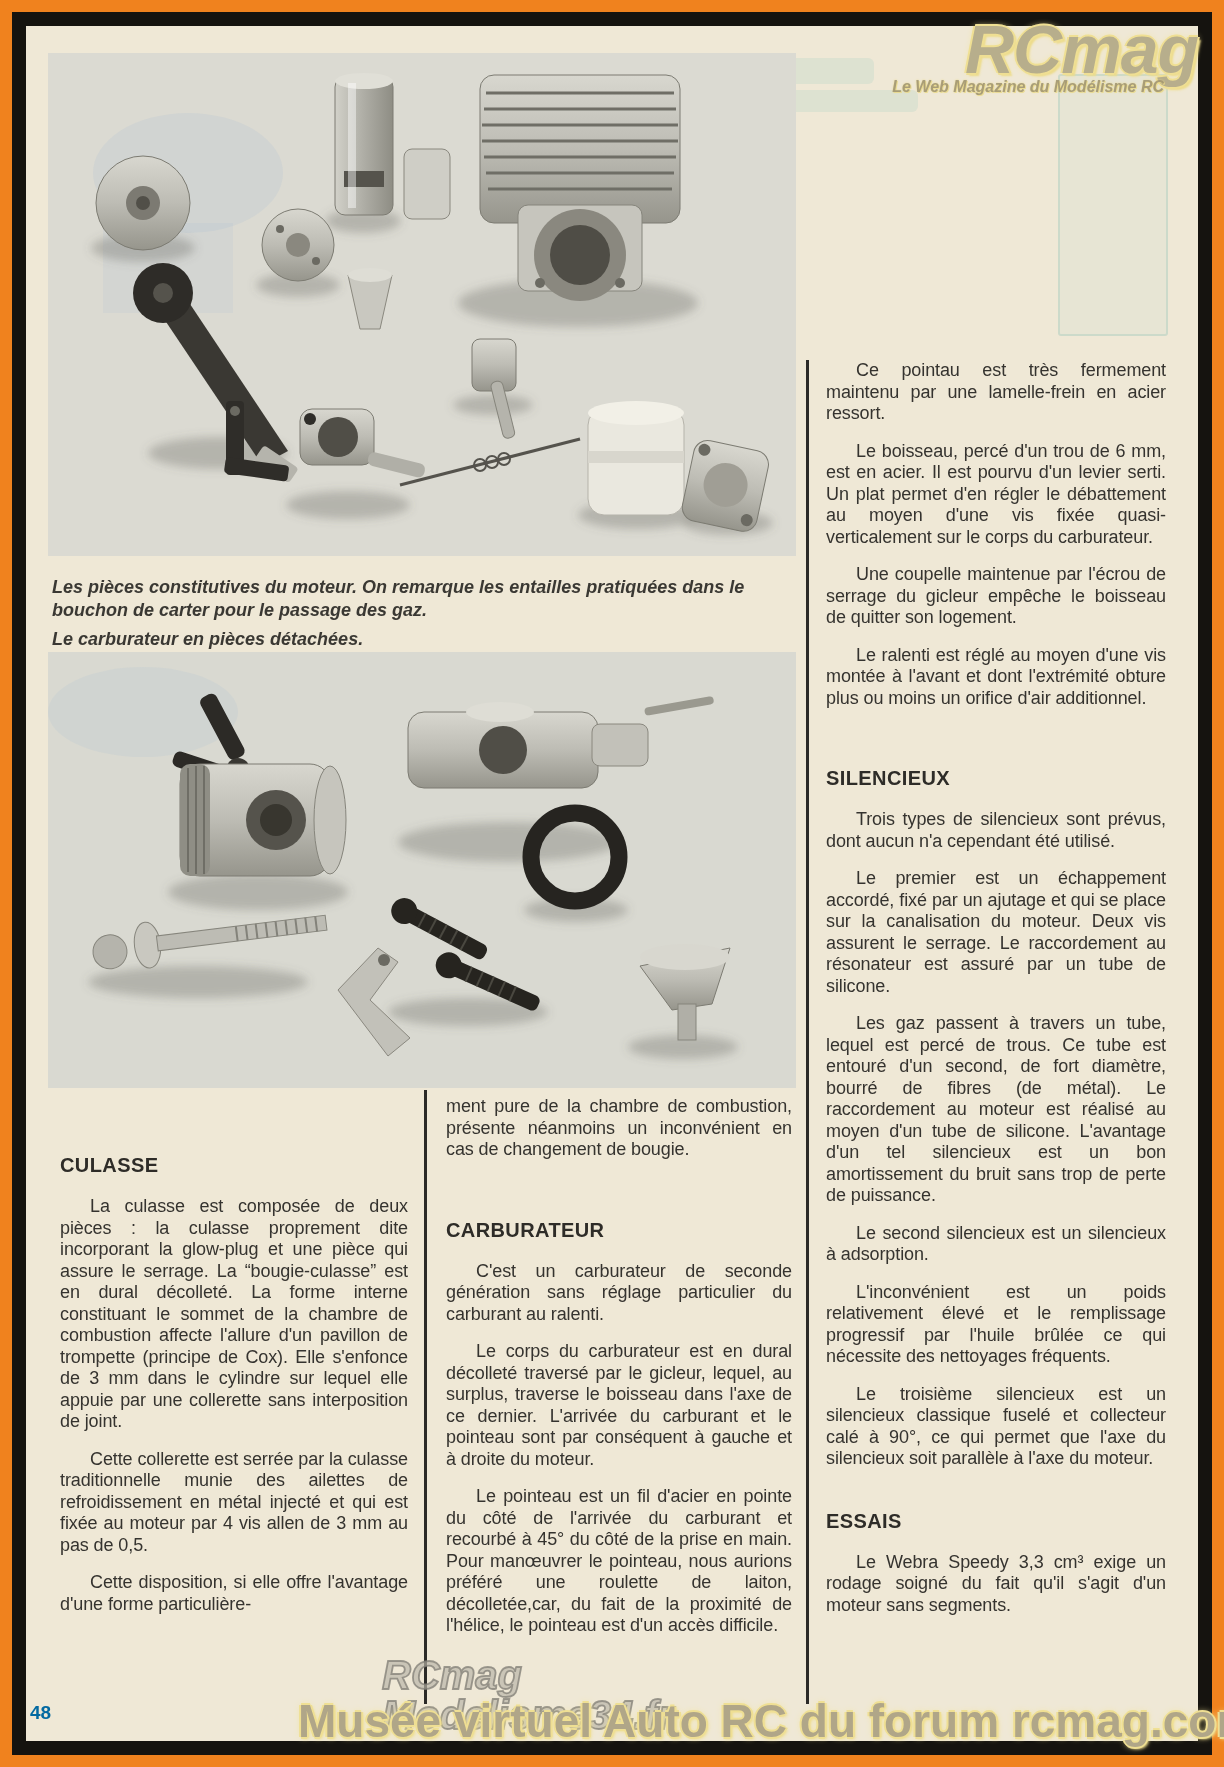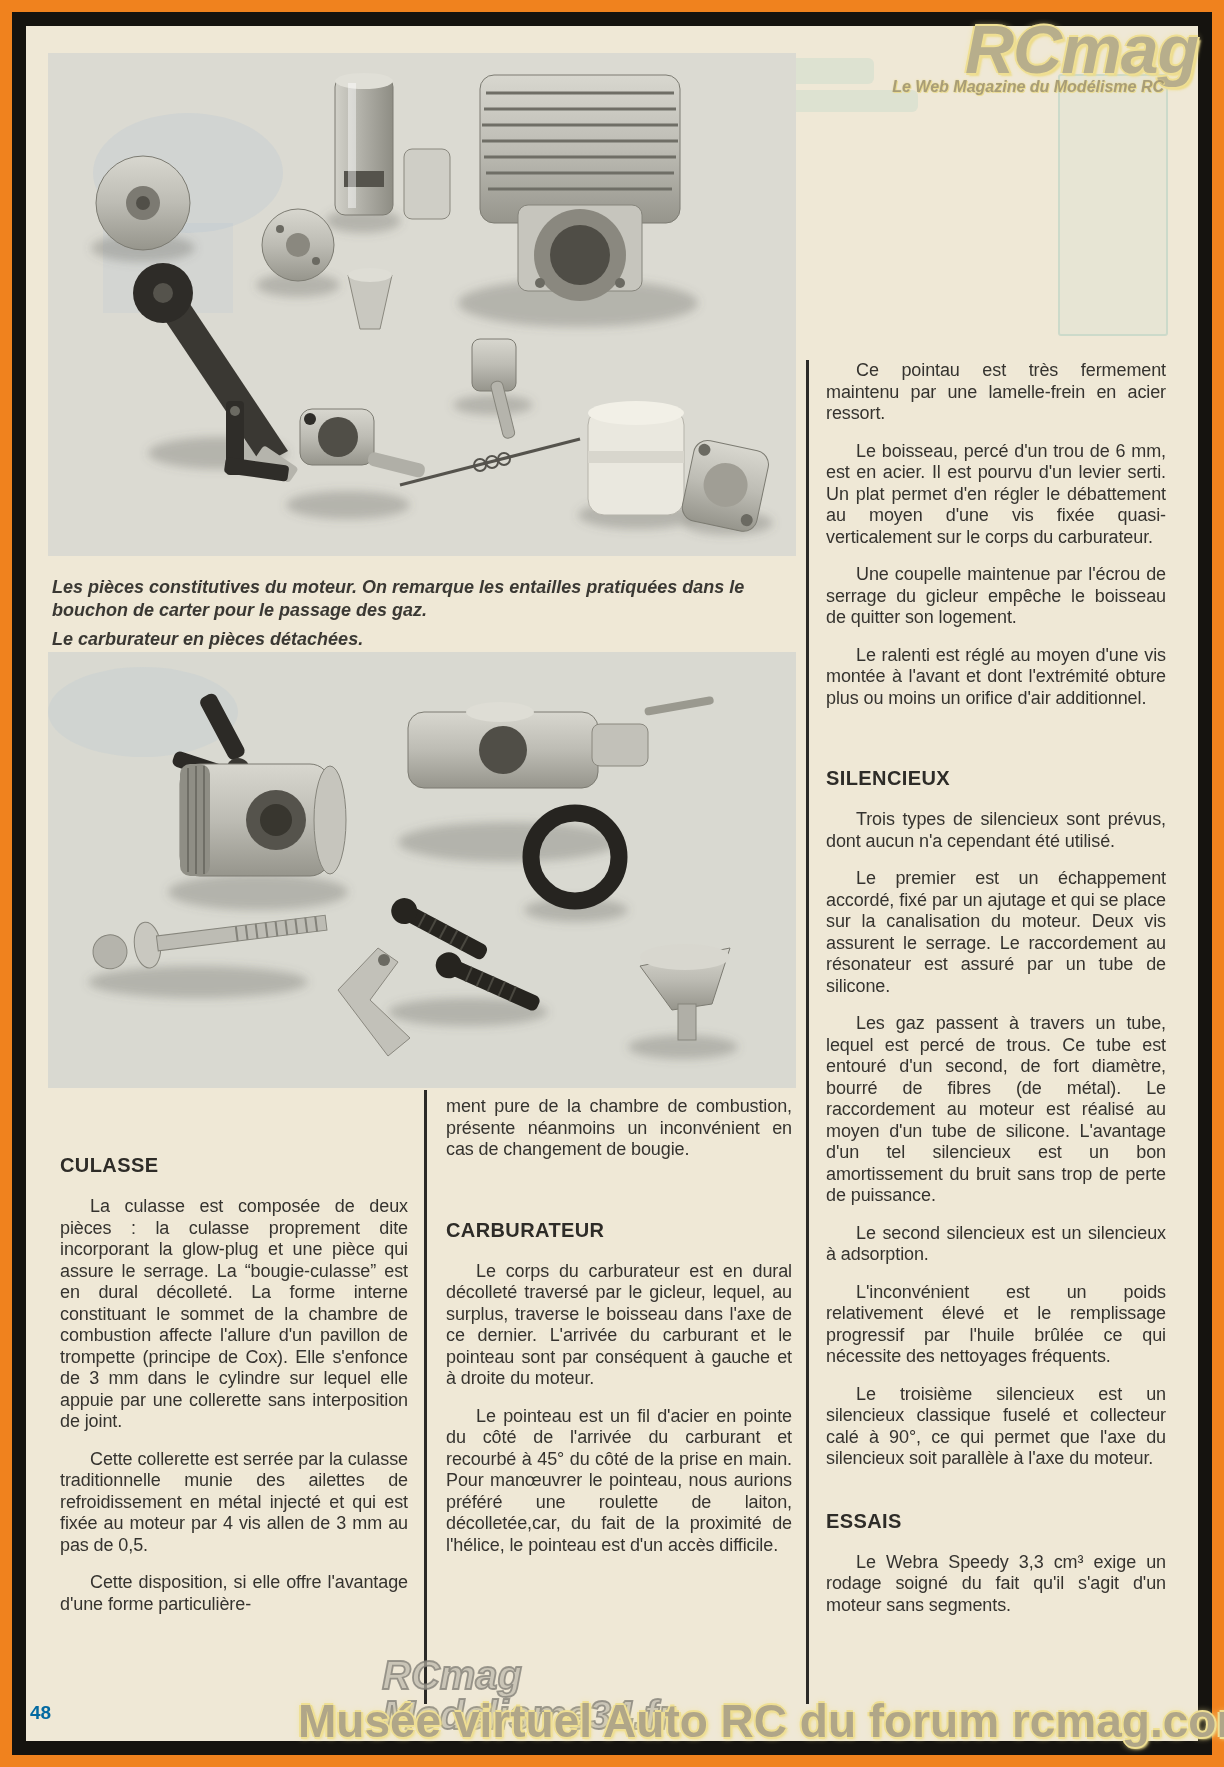--- a/index.html
+++ b/index.html
@@ -337,20 +337,21 @@
     <div class="col" id="col-left">
       <h3>CULASSE</h3>
       <p>La culasse est composée de deux pièces : la culasse proprement dite incorporant la glow-plug et une pièce qui assure le serrage. La “bougie-culasse” est en dural décolleté. La forme interne constituant le sommet de la chambre de combustion affecte l'allure d'un pavillon de trompette (principe de Cox). Elle s'enfonce de 3 mm dans le cylindre sur lequel elle appuie par une collerette sans interposition de joint.</p>
       <p>Cette collerette est serrée par la culasse traditionnelle munie des ailettes de refroidissement en métal injecté et qui est fixée au moteur par 4 vis allen de 3 mm au pas de 0,5.</p>
       <p>Cette disposition, si elle offre l'avantage d'une forme particulière-</p>
     </div>
 
     <div class="col" id="col-middle">
       <p class="cont">ment pure de la chambre de combustion, présente néanmoins un inconvénient en cas de changement de bougie.</p>
       <h3>CARBURATEUR</h3>
+      <p>C'est un carburateur de seconde génération sans réglage particulier du carburant au ralenti.</p>
       <p>Le corps du carburateur est en dural décolleté traversé par le gicleur, lequel, au surplus, traverse le boisseau dans l'axe de ce dernier. L'arrivée du carburant et le pointeau sont par conséquent à gauche et à droite du moteur.</p>
       <p>Le pointeau est un fil d'acier en pointe du côté de l'arrivée du carburant et recourbé à 45° du côté de la prise en main. Pour manœuvrer le pointeau, nous aurions préféré une roulette de laiton, décolletée,car, du fait de la proximité de l'hélice, le pointeau est d'un accès difficile.</p>
     </div>
 
     <div class="col" id="col-right">
       <p>Ce pointau est très fermement maintenu par une lamelle-frein en acier ressort.</p>
       <p>Le boisseau, percé d'un trou de 6 mm, est en acier. Il est pourvu d'un levier serti. Un plat permet d'en régler le débattement au moyen d'une vis fixée quasi-verticalement sur le corps du carburateur.</p>
       <p>Une coupelle maintenue par l'écrou de serrage du gicleur empêche le boisseau de quitter son logement.</p>
       <p>Le ralenti est réglé au moyen d'une vis montée à l'avant et dont l'extrémité obture plus ou moins un orifice d'air additionnel.</p>
       <h3>SILENCIEUX</h3>

